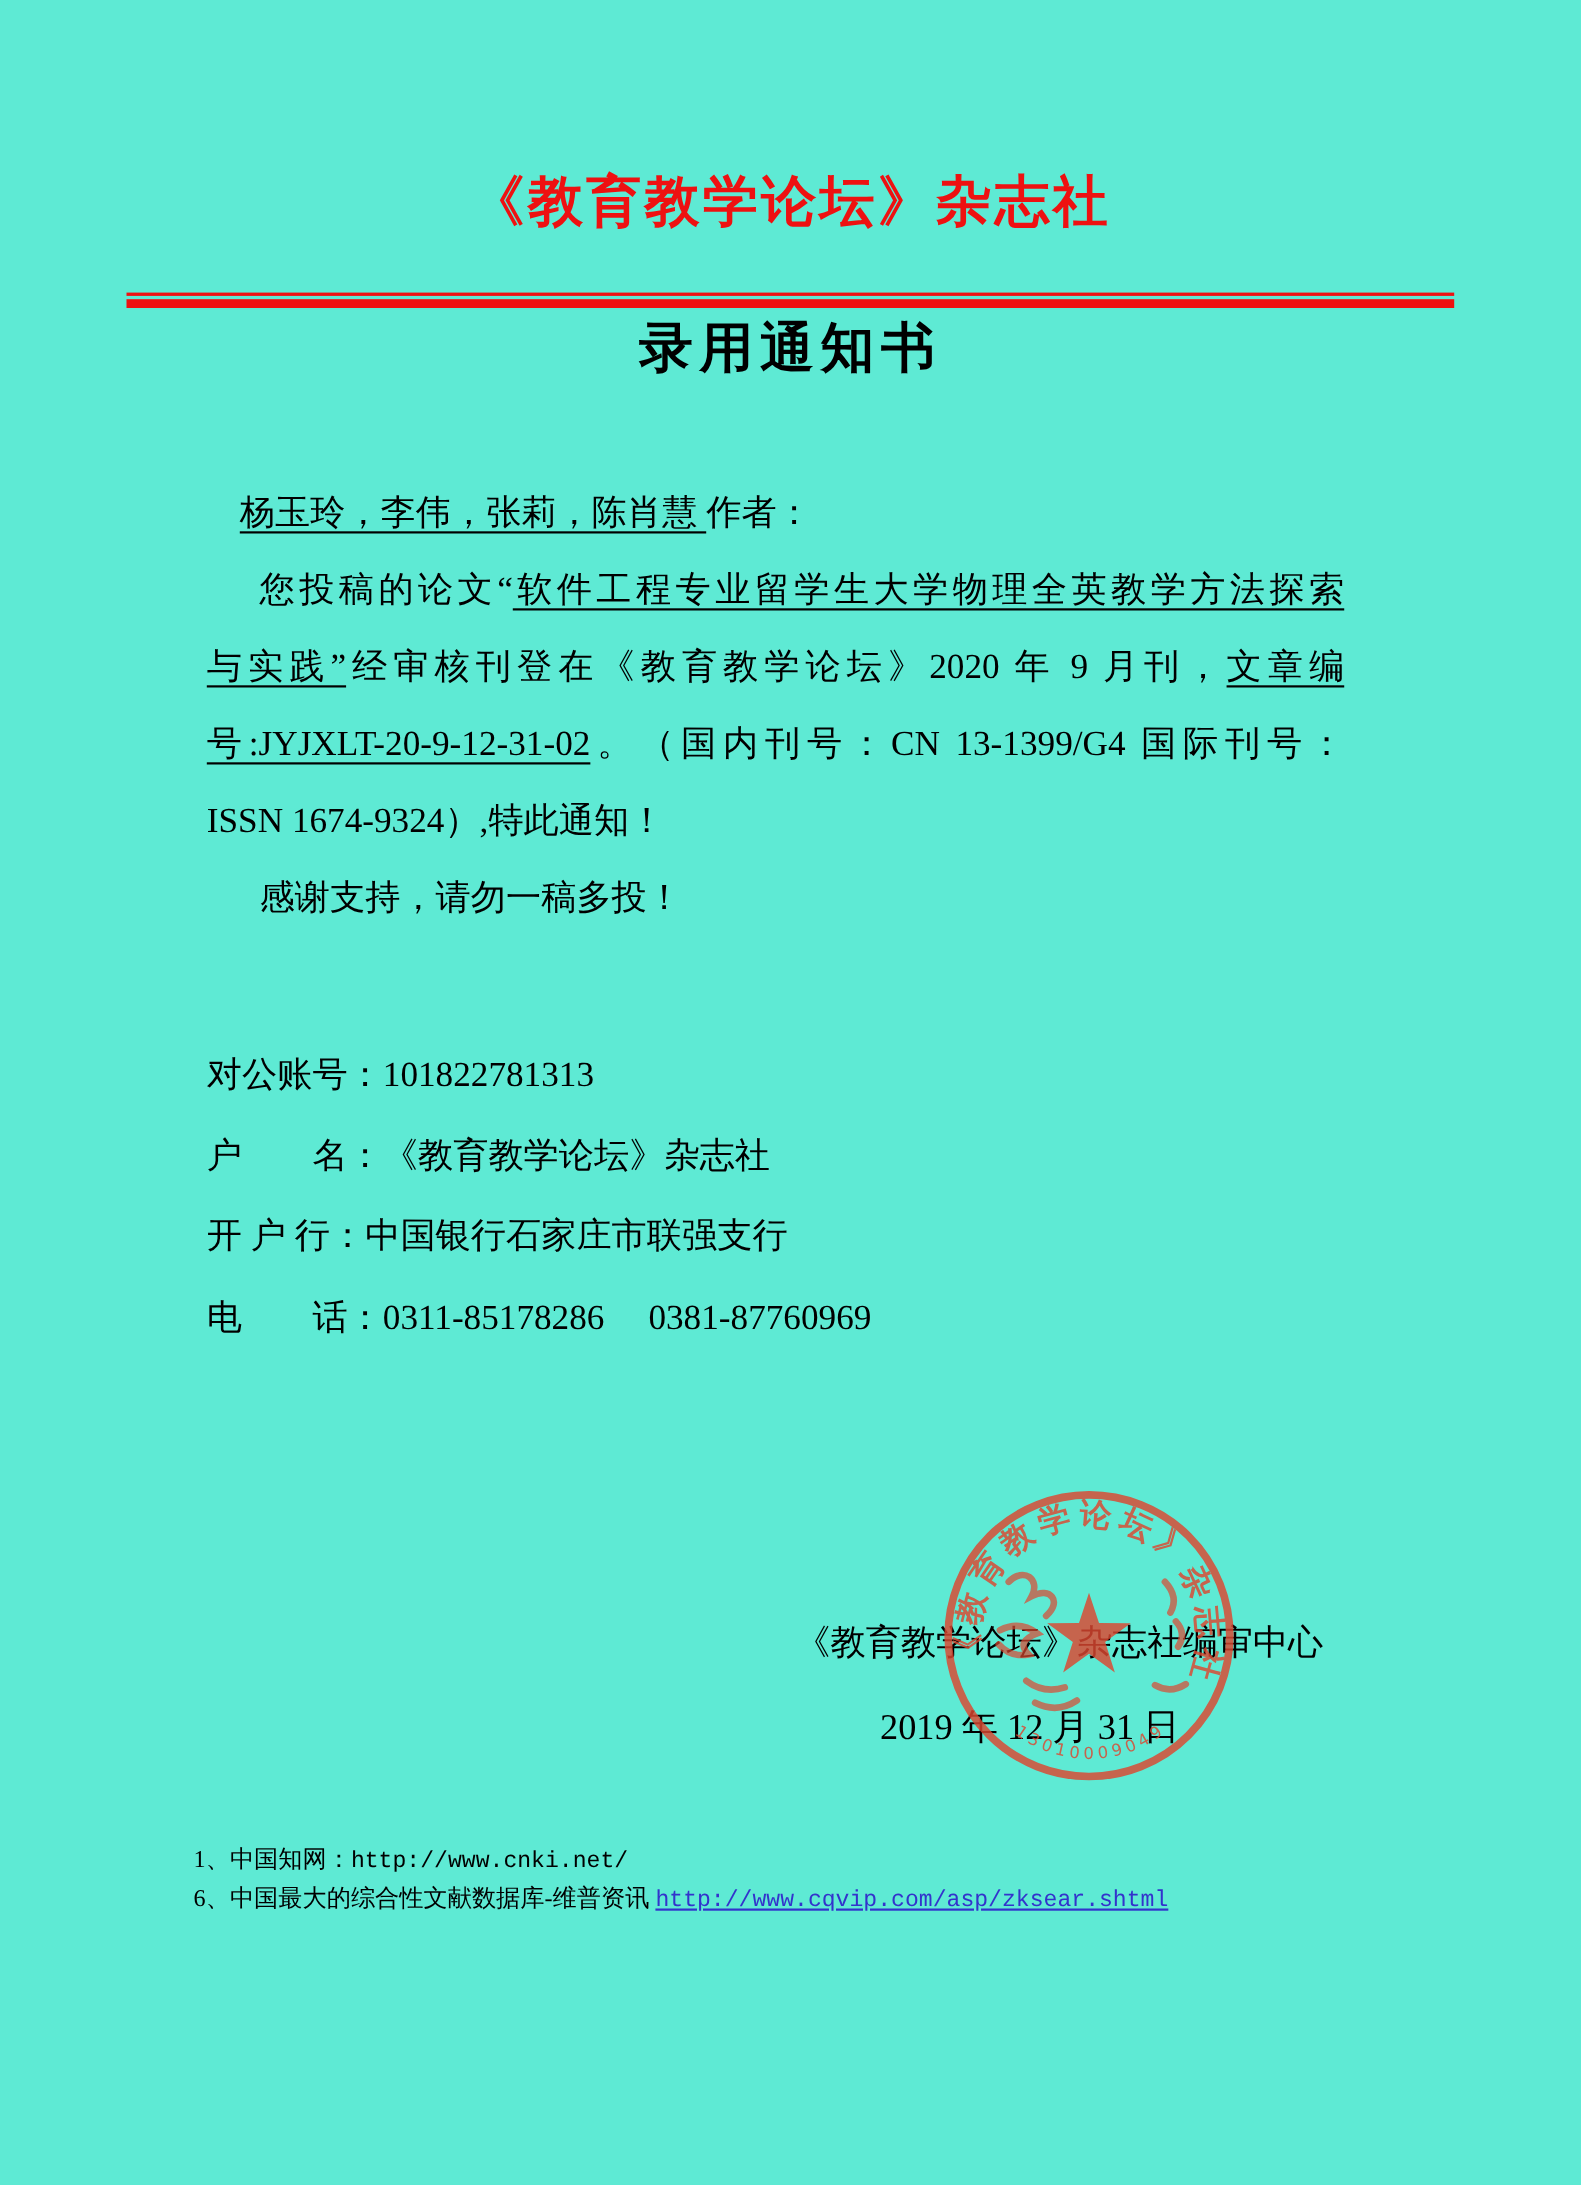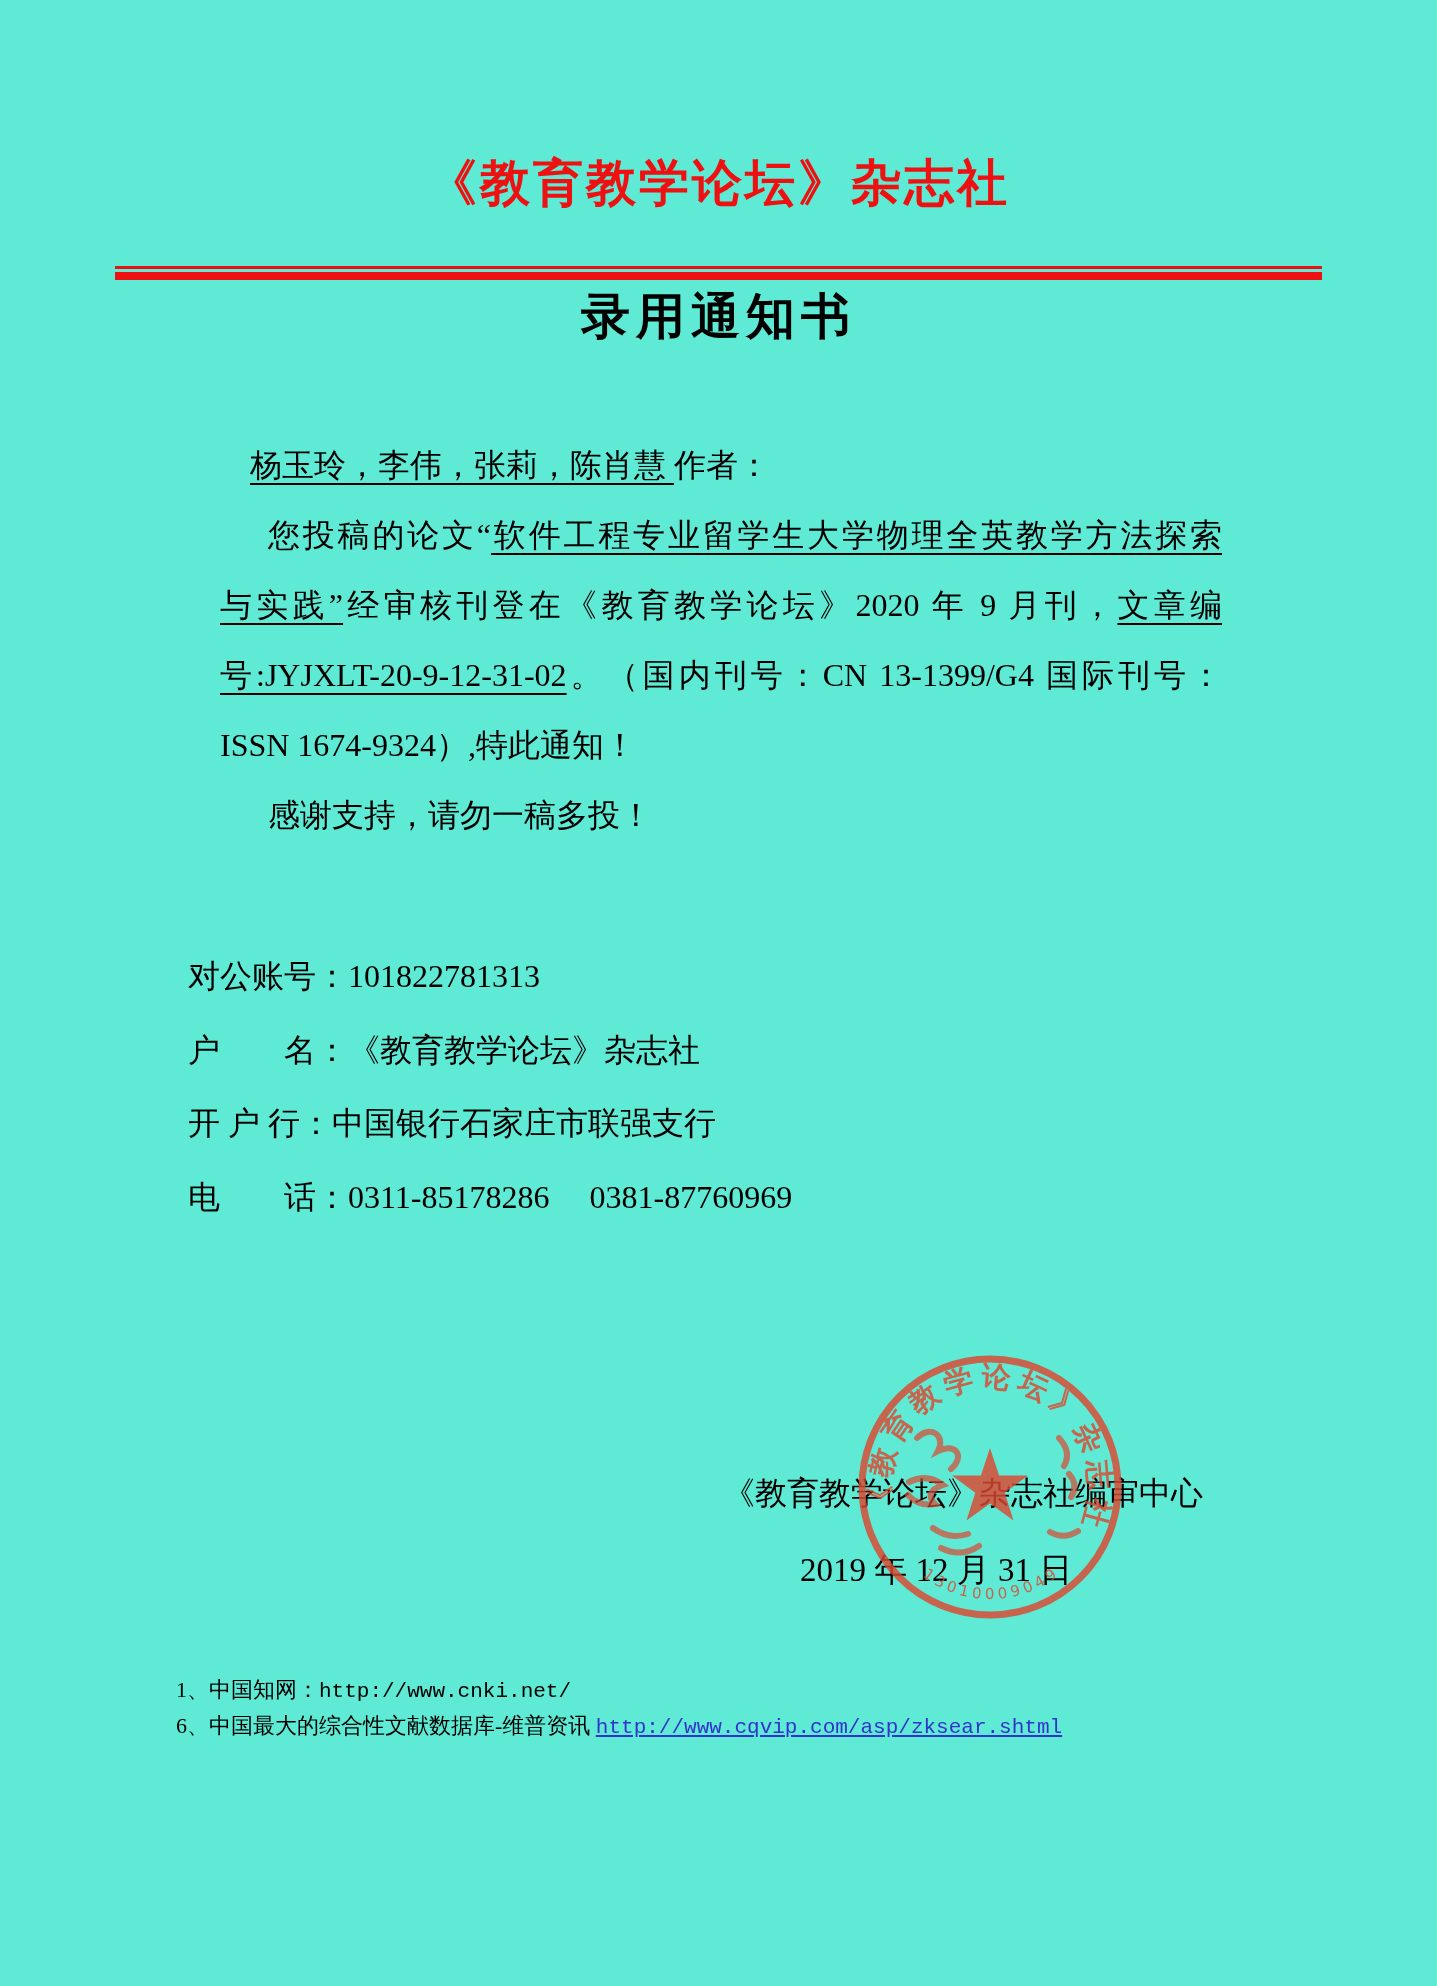--- a/index.html
+++ b/index.html
@@ -35,21 +35,21 @@
     font-weight: bold;
     letter-spacing: 6px;
     white-space: nowrap;
   }
   
   .letter {
     position: absolute;
     left: 188px; top: 430px; width: 1034px;
     font-size: 32px;
   }
-  .letter .ln { height: 70px; line-height: 70px; margin-left: 32px; }
+  .letter .ln { height: 70px; line-height: 70px; }
   .letter .ln.stretch { text-align: justify; text-align-last: justify; }
   .indent1 { text-indent: 30px; }
   .indent2 { text-indent: 48px; }
   .u {
     text-decoration: underline;
     text-decoration-thickness: 2px;
     text-underline-offset: 7px;
   }
   
   .account {

